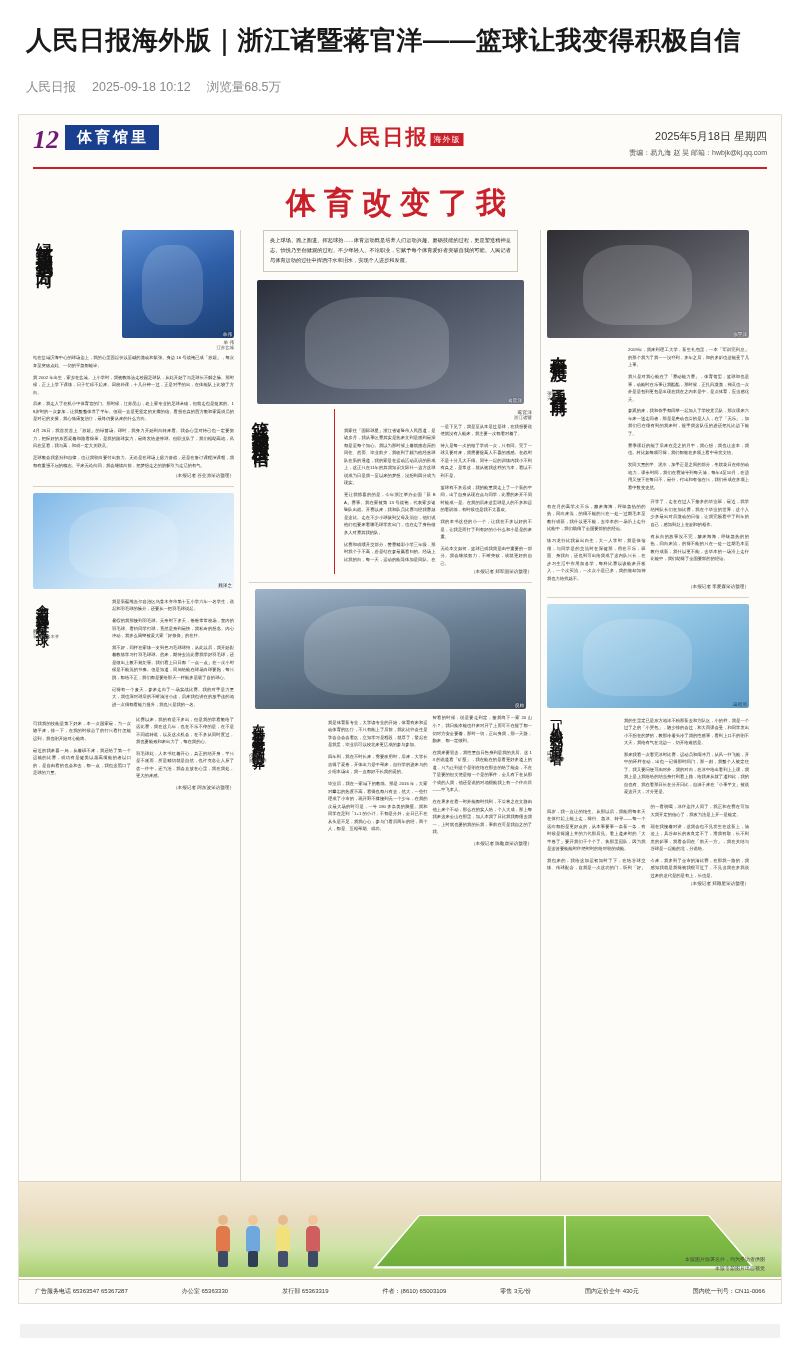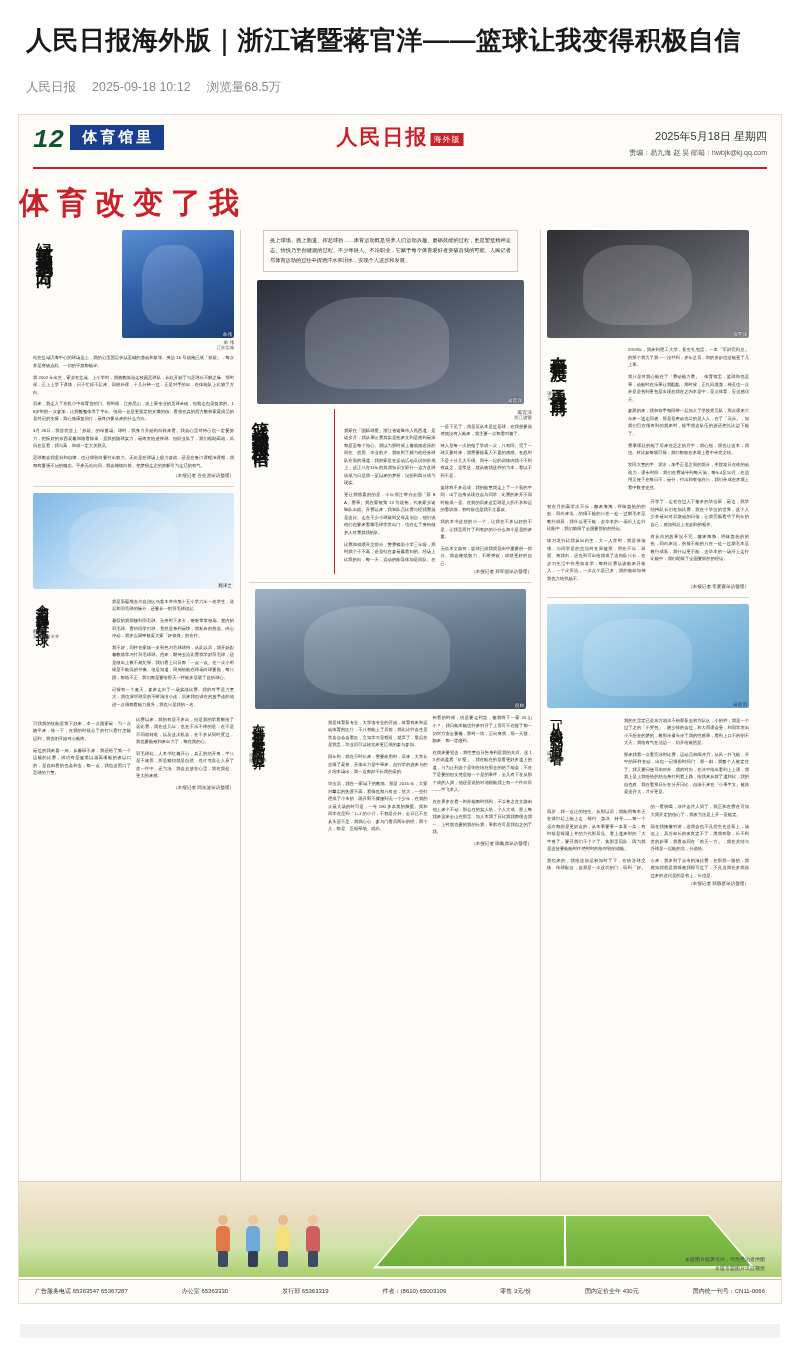--- a/index.html
+++ b/index.html
@@ -47,25 +47,25 @@
   
   .masthead {
     position: relative;
     height: 44px;
     border-bottom: 2px solid #c9202a;
     margin: 10px 14px 0 14px;
     display: flex;
     align-items: flex-start;
   }
   .page-num {
-    font-family: Liberation Mono, monospace;
+    font-family: Liberation Serif, serif;
     font-size: 26px;
     font-weight: bold;
     font-style: italic;
-    color: #14532d;
+    color: #701a75;
     line-height: 1;
     margin-right: 6px;
     padding-top: 2px;
   }
   .section-badge {
     background: #1a3f8f;
     color: #fff;
     font-size: 15px;
     font-weight: bold;
     letter-spacing: 3px;
@@ -104,20 +104,21 @@
     text-align: right;
     font-size: 7px;
     color: #333;
     line-height: 1.8;
   }
   .masthead-right .date-line { font-size: 11px; }
   .masthead-right .editor-line { color: #555; }
 
   
   .big-headline {
+    text-align: center;
     margin: 14px 0 6px 0;
     font-family: "Liberation Serif", serif;
     font-size: 30px;
     font-weight: bold;
     color: #c9202a;
     letter-spacing: 8px;
   }
 
   
   .page-body {

